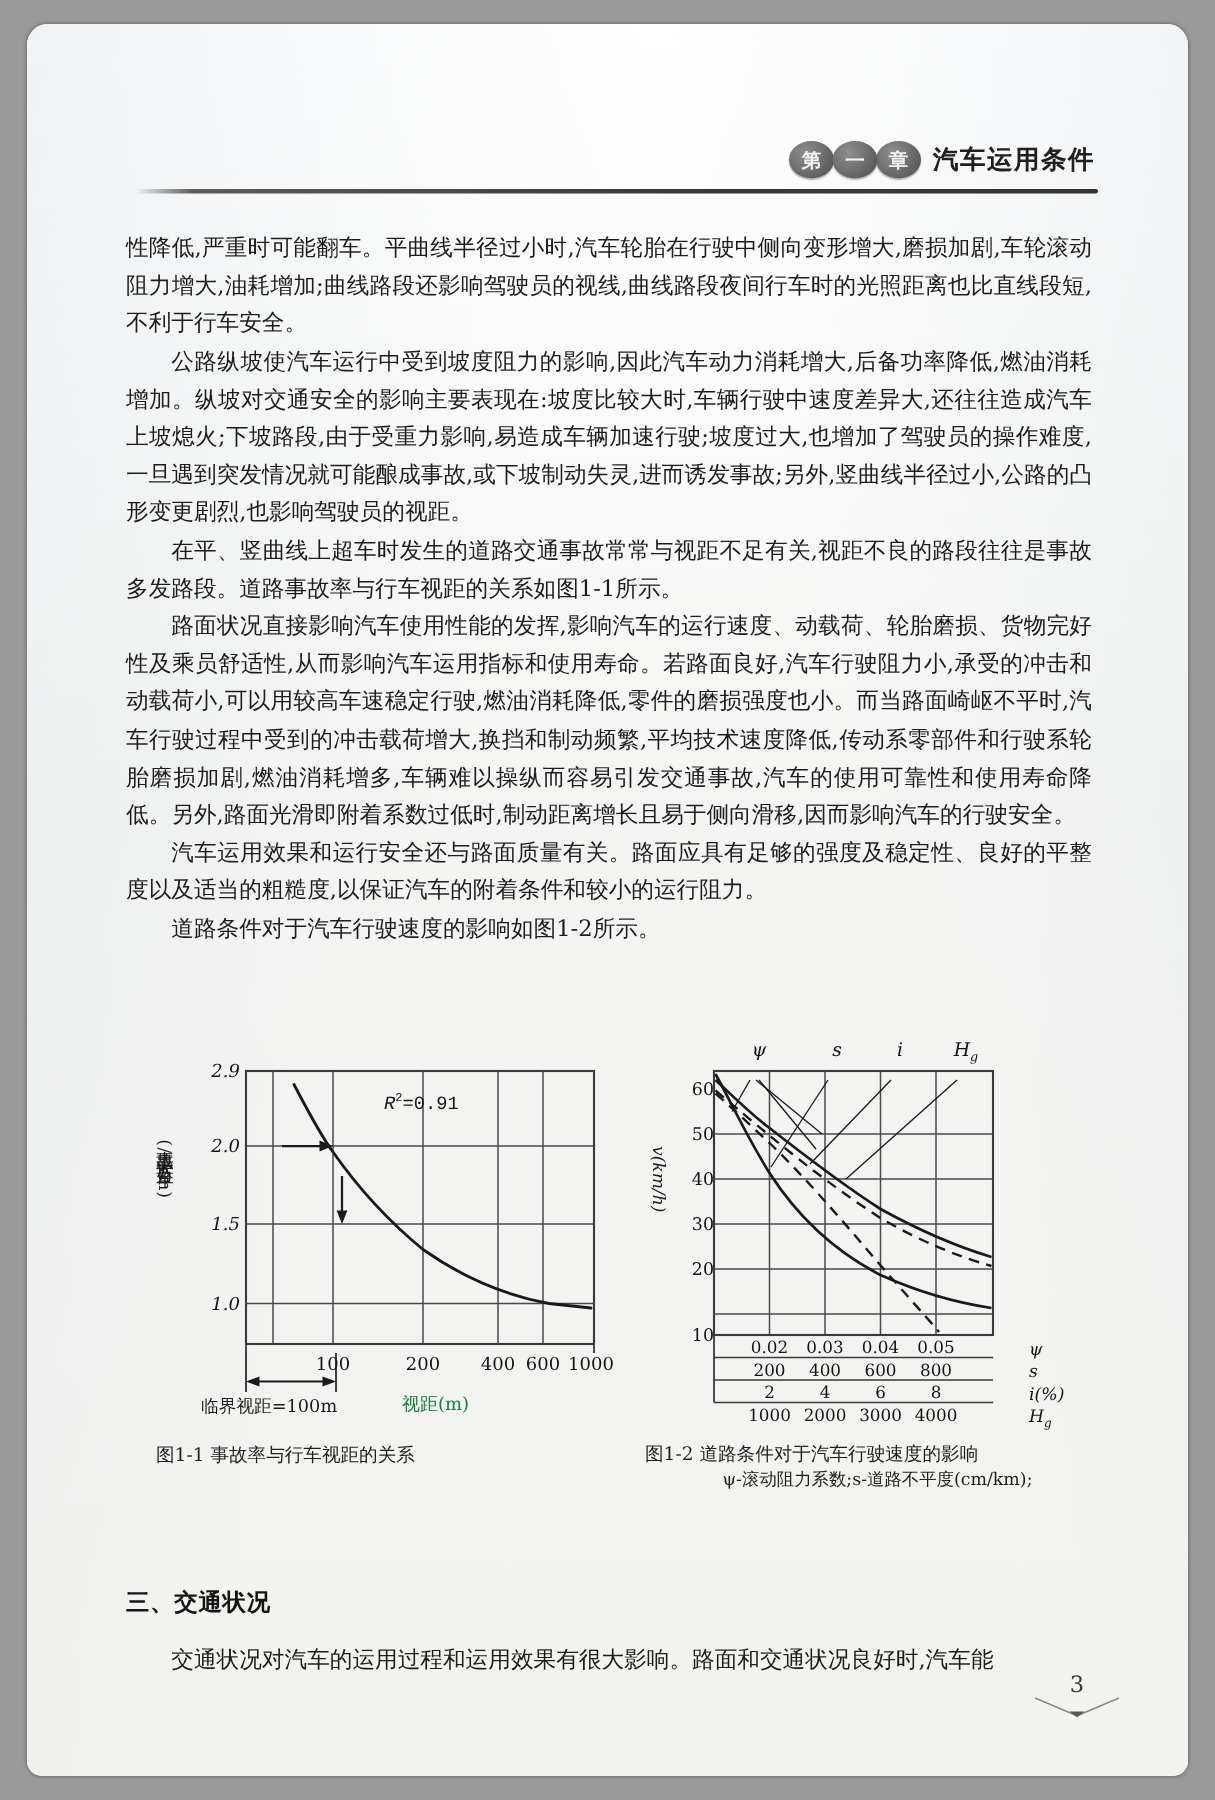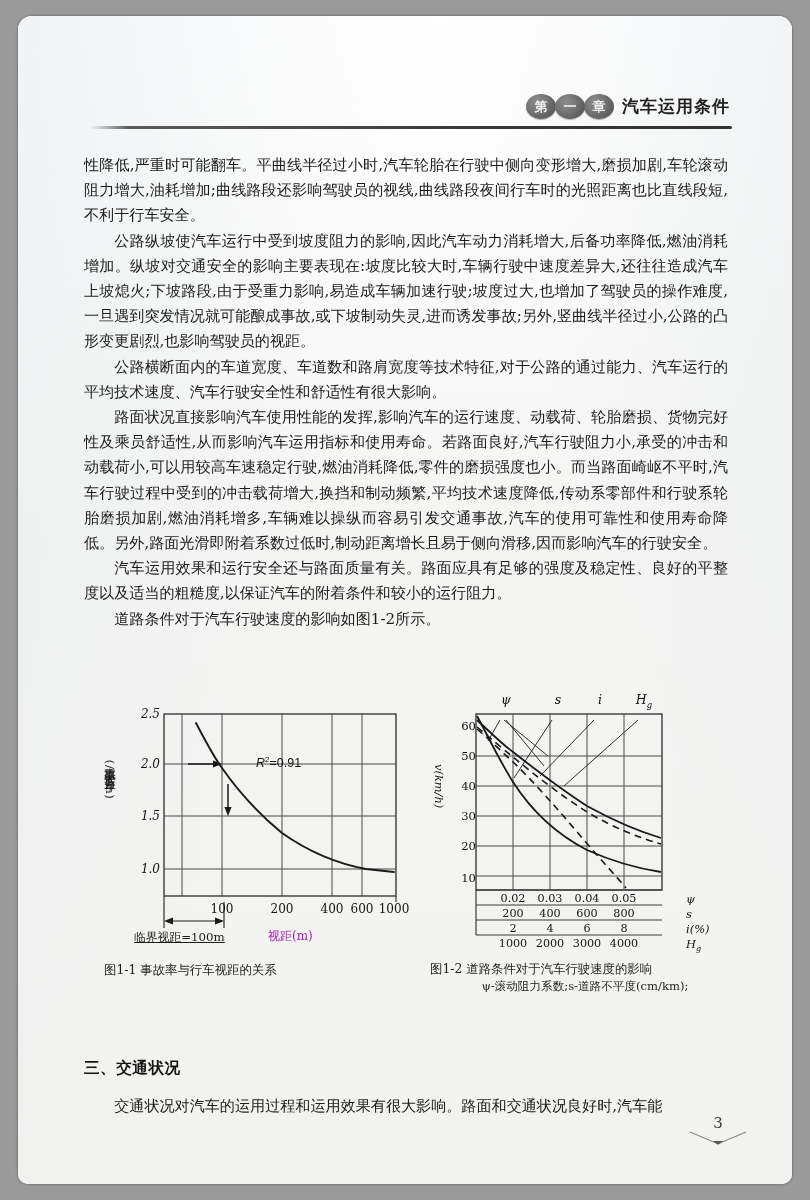--- a/index.html
+++ b/index.html
@@ -75,29 +75,28 @@
     font-size:12px;font-style:italic;color:#141414;
     font-family:"DejaVu Serif",serif;
   }
   #fig1 .yticks{position:absolute;left:20px;top:0;width:36px;height:190px;}
   #fig1 .xtick{
     position:absolute;top:0;transform:translateX(-50%);
     font-size:12px;color:#141414;font-family:"DejaVu Serif",serif;
   }
   #fig1 .xticks{position:absolute;left:60px;top:196px;width:232px;height:18px;}
   #fig1 .xlab{
-    position:absolute;left:164px;top:222px;font-size:12px;color:#a21caf;
+    position:absolute;left:164px;top:222px;font-size:12px;color:#15803d;
   }
   #fig1 .r2{
     position:absolute;left:152px;top:22px;font-size:12.5px;color:#141414;
-    font-family:Liberation Sans, sans-serif;
-    margin-top:27px;
+    font-family:Liberation Mono, monospace;
   }
   #fig1 .crit{
-    position:absolute;left:30px;top:224px;font-size:11.8px;color:#1b1b1b;white-space:nowrap;text-decoration:underline;
+    position:absolute;left:30px;top:224px;font-size:11.8px;color:#1b1b1b;white-space:nowrap;
   }
   #fig1 .caption-wrap{position:absolute;left:0;top:255px;width:300px;}
 
   
   #fig2{left:352px;top:-12px;width:298px;}
   #fig2-plot{position:relative;width:298px;height:262px;}
   #fig2 .ylab{
     position:absolute;left:-4px;top:70px;
     writing-mode:vertical-rl;text-orientation:mixed;
     font-size:11.4px;color:#1b1b1b;font-style:italic;
@@ -157,35 +156,35 @@
       <span class="chap-badge">一</span>
       <span class="chap-badge">章</span>
       <span class="hdr-title">汽车运用条件</span>
     </div>
     <div id="hdr-rule"></div>
   </div>
 
   <div id="body-text">
     <p>性降低,严重时可能翻车。平曲线半径过小时,汽车轮胎在行驶中侧向变形增大,磨损加剧,车轮滚动阻力增大,油耗增加;曲线路段还影响驾驶员的视线,曲线路段夜间行车时的光照距离也比直线段短,不利于行车安全。</p>
     <p class="ind">公路纵坡使汽车运行中受到坡度阻力的影响,因此汽车动力消耗增大,后备功率降低,燃油消耗增加。纵坡对交通安全的影响主要表现在:坡度比较大时,车辆行驶中速度差异大,还往往造成汽车上坡熄火;下坡路段,由于受重力影响,易造成车辆加速行驶;坡度过大,也增加了驾驶员的操作难度,一旦遇到突发情况就可能酿成事故,或下坡制动失灵,进而诱发事故;另外,竖曲线半径过小,公路的凸形变更剧烈,也影响驾驶员的视距。</p>
-    <p class="ind">公路横断面内的车道宽度、车道数和路肩宽度等技术特征,对于公路的通过能力、汽车运行的平均技术速度、汽车行驶安全性和舒适性有很大影响。</p>
+    <p class="ind">在平、竖曲线上超车时发生的道路交通事故常常与视距不足有关,视距不良的路段往往是事故多发路段。道路事故率与行车视距的关系如图1-1所示。</p>
     <p class="ind">路面状况直接影响汽车使用性能的发挥,影响汽车的运行速度、动载荷、轮胎磨损、货物完好性及乘员舒适性,从而影响汽车运用指标和使用寿命。若路面良好,汽车行驶阻力小,承受的冲击和动载荷小,可以用较高车速稳定行驶,燃油消耗降低,零件的磨损强度也小。而当路面崎岖不平时,汽车行驶过程中受到的冲击载荷增大,换挡和制动频繁,平均技术速度降低,传动系零部件和行驶系轮胎磨损加剧,燃油消耗增多,车辆难以操纵而容易引发交通事故,汽车的使用可靠性和使用寿命降低。另外,路面光滑即附着系数过低时,制动距离增长且易于侧向滑移,因而影响汽车的行驶安全。</p>
     <p class="ind">汽车运用效果和运行安全还与路面质量有关。路面应具有足够的强度及稳定性、良好的平整度以及适当的粗糙度,以保证汽车的附着条件和较小的运行阻力。</p>
     <p class="ind">道路条件对于汽车行驶速度的影响如图1-2所示。</p>
   </div>
 
   <div id="figures">
 
     <div class="fig" id="fig1">
       <div id="fig1-plot">
 
         <span class="ylab">事故率(次/百万车·km)</span>
 
         <div class="yticks">
-          <span class="ytick" style="top:8px">2.5</span>
+          <span class="ytick" style="top:8px">2.9</span>
           <span class="ytick" style="top:58px">2.0</span>
           <span class="ytick" style="top:110px">1.5</span>
           <span class="ytick" style="top:163px">1.0</span>
         </div>
 
         <svg width="300" height="235" style="position:absolute;left:0;top:0;">
 
           <rect x="60" y="8" width="232" height="182" fill="none" stroke="#3a3a3a" stroke-width="1.4"></rect>
 
           <line x1="60" y1="58" x2="292" y2="58" stroke="#4a4a4a" stroke-width="1"></line>
@@ -238,21 +237,21 @@
       <div id="fig2-plot">
 
         <span class="ylab">v(km/h)</span>
 
         <div class="yticks">
           <span class="ytick" style="top:32px">60</span>
           <span class="ytick" style="top:62px">50</span>
           <span class="ytick" style="top:92px">40</span>
           <span class="ytick" style="top:122px">30</span>
           <span class="ytick" style="top:152px">20</span>
-          <span class="ytick" style="top:184px">10</span>
+          <span class="ytick" style="top:196px">10</span>
         </div>
 
         <div class="curvelabels">
           <span class="clab" style="left:24px">ψ</span>
           <span class="clab" style="left:76px">s</span>
           <span class="clab" style="left:118px">i</span>
           <span class="clab" style="left:162px">H<sub>g</sub></span>
         </div>
 
         <svg width="298" height="262" style="position:absolute;left:0;top:0;">

